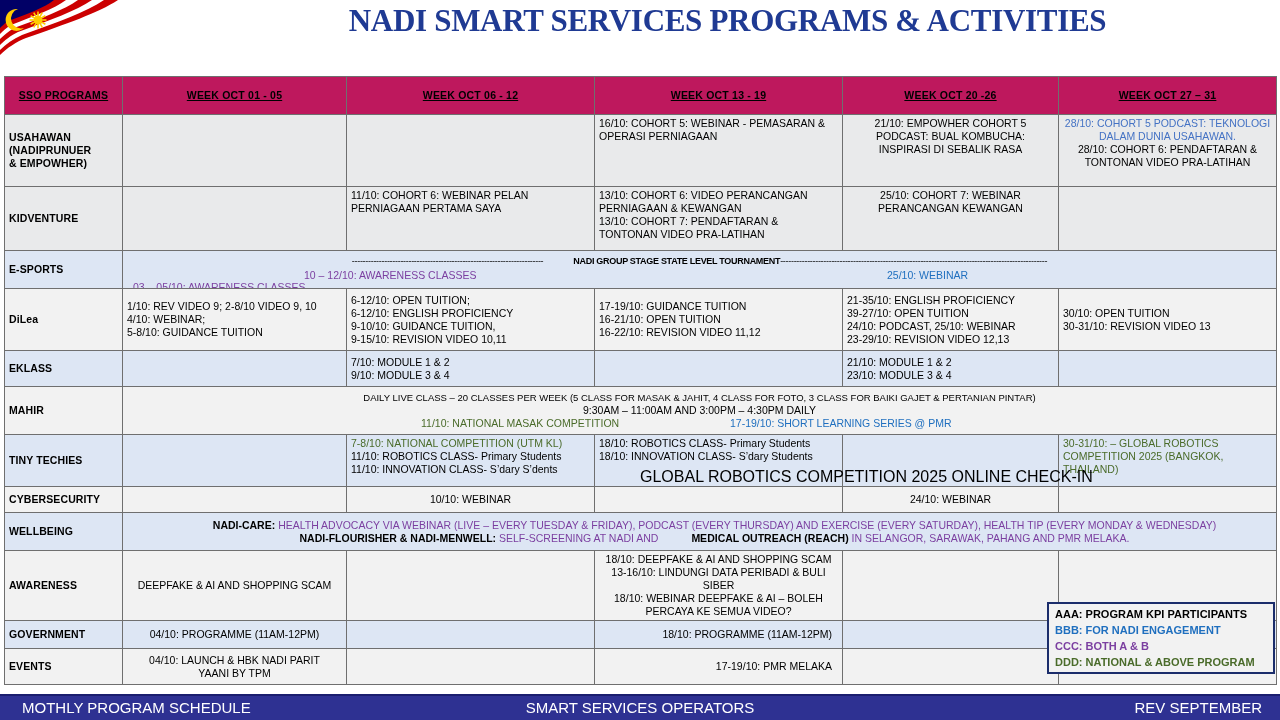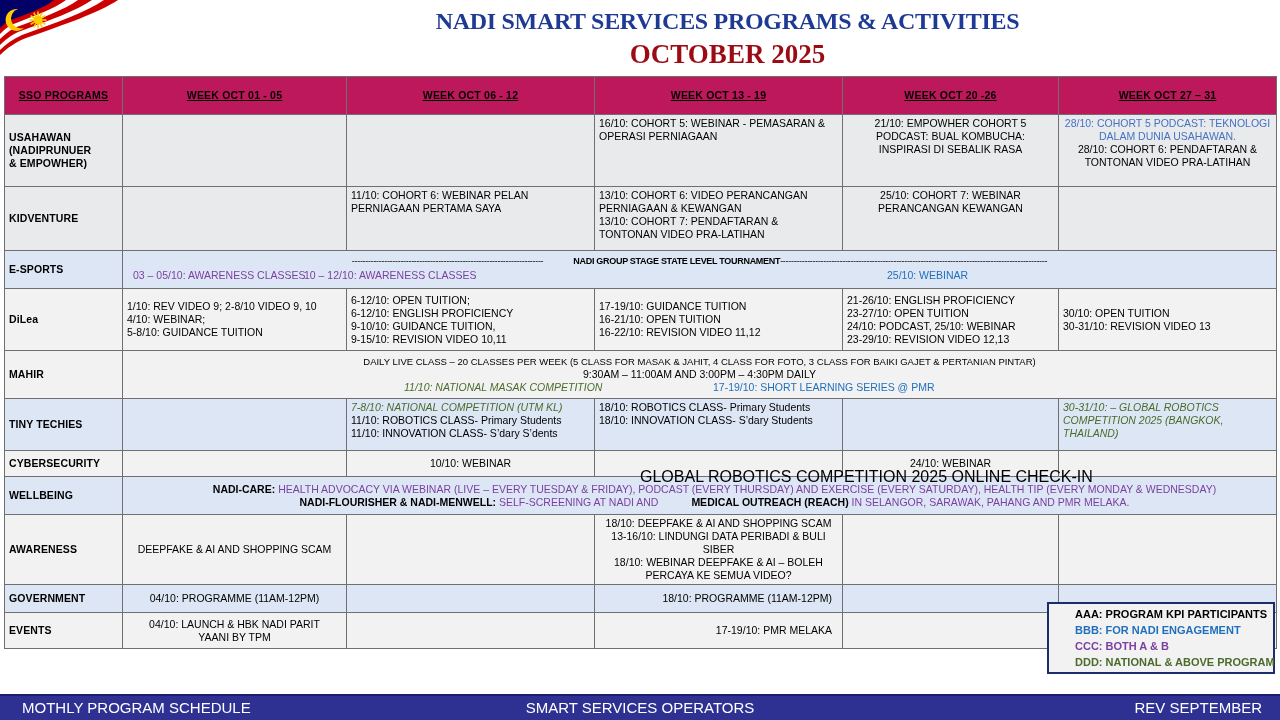--- a/index.html
+++ b/index.html
@@ -22,21 +22,21 @@
     overflow: hidden;
   }
   .flag svg { display: block; }
   .title-wrap {
     position: absolute; left: 175px; top: 0; width: 1105px; height: 76px;
     text-align: center;
   }
   .title-main {
     font-family: "Liberation Serif", serif;
     font-weight: bold;
-    font-size: 24px;
+    font-size: 31px;
     color: #1f3a93;
     letter-spacing: -0.3px;
     line-height: 36px;
     margin-top: 3px;
     white-space: nowrap;
   }
   .title-sub {
     font-family: "Liberation Serif", serif;
     font-weight: bold;
     font-size: 27px;
@@ -91,21 +91,21 @@
   
   tr.grey td      { background: #e9eaeb; }
   tr.blue td      { background: #dde6f4; }
   tr.white td     { background: #f2f2f2; }
   tr.lightblue td { background: #dde6f4; }
 
   
   .blu  { color: #4472c4; }
   .blu2 { color: #1f6fbf; }
   .pur  { color: #7b3fa0; }
-  .grn  { color: #4a6b2a; font-style: italic; }
+  .grn  { color: #4a6b2a; }
   .blk  { color: #000000; }
   .b    { font-weight: bold; margin-left: 30px; }
   .ctr  { text-align: center; }
   .rgt  { text-align: right; }
 
   .cellpad { padding: 3px 5px; }
   .nowrapline { white-space: nowrap; }
 
   .dashline {
     font-size: 9px; line-height: 11px; letter-spacing: -0.3px;
@@ -119,21 +119,21 @@
     left: 1047px; top: 602px;
     width: 228px; height: 72px;
     background: #f2f2f2;
     border: 2px solid #1b2d6b;
     padding: 2px 4px 0 6px;
     font-size: 11px;
     line-height: 16px;
     font-weight: bold;
     z-index: 5;
   }
-  .legend div { white-space: nowrap; margin-left: 20px; }
+  .legend div { white-space: nowrap; }
 
   
   .footer {
     position: absolute; left: 0; bottom: 0; width: 1280px; height: 26px;
     background: #2e3192;
     color: #ffffff;
     border-top: 2px solid #1b1e6e;
   }
   .footer .seg { position: absolute; top: 3px; font-size: 15px; white-space: nowrap; }
   .footer .left  { left: 22px; }
@@ -167,21 +167,20 @@
               <rect x="-0.8" y="-8.5" width="1.6" height="17" transform="rotate(60)"></rect>
               <rect x="-0.8" y="-8.5" width="1.6" height="17" transform="rotate(120)"></rect>
               <rect x="-0.8" y="-8.5" width="1.6" height="17" transform="rotate(150)"></rect>
             </g>
           </g>
         </g>
       </svg>
     </div>
     <div class="title-wrap">
       <div class="title-main">NADI SMART SERVICES PROGRAMS &amp; ACTIVITIES</div>
-      <div class="title-sub">OCTOBER 2025</div>
     </div>
   </div>
 
   <table class="sched">
     <colgroup>
       <col class="c-label">
         <col class="c-w1">
         <col class="c-w2">
         <col class="c-w3">
         <col class="c-w4">
@@ -244,21 +243,21 @@
         <td></td>
       </tr>
 
       <tr class="blue" style="height:38px">
         <td class="rowlabel">E-SPORTS</td>
         <td colspan="5" style="padding:1px 4px 2px 4px">
           <div class="dashline">
             <span>-----------------------------------------------------------------------</span><span class="b">NADI GROUP STAGE STATE LEVEL TOURNAMENT</span><span>---------------------------------------------------------------------------------------------------</span>
           </div>
           <div style="position:relative;height:14px;margin-top:2px">
-            <span class="pur" style="position:absolute;left:6px;top:0">03 – 05/10: AWARENESS  CLASSES</span>
+            <span class="pur" style="position:absolute;left:6px;top:12px">03 – 05/10: AWARENESS  CLASSES</span>
             <span class="pur" style="position:absolute;left:177px;top:0">10 – 12/10: AWARENESS CLASSES</span>
             <span class="blu2" style="position:absolute;left:760px;top:0">25/10: WEBINAR</span>
           </div>
         </td>
       </tr>
 
       <tr class="white" style="height:62px">
         <td class="rowlabel">DiLea</td>
         <td class="cellpad" style="vertical-align:middle">
           <div>1/10: REV VIDEO 9; 2-8/10 VIDEO 9, 10</div>
@@ -270,35 +269,49 @@
           <div>6-12/10: ENGLISH PROFICIENCY</div>
           <div>9-10/10: GUIDANCE TUITION,</div>
           <div>9-15/10: REVISION VIDEO 10,11</div>
         </td>
         <td class="cellpad" style="vertical-align:middle">
           <div>17-19/10: GUIDANCE TUITION</div>
           <div>16-21/10:  OPEN TUITION</div>
           <div>16-22/10: REVISION VIDEO 11,12</div>
         </td>
         <td class="cellpad" style="vertical-align:middle">
-          <div>21-26/10: ENGLISH PROFICIENCY</div>
-          <div>23-27/10: OPEN TUITION</div>
+          <div>21-35/10: ENGLISH PROFICIENCY</div>
+          <div>39-27/10: OPEN TUITION</div>
           <div>24/10: PODCAST, 25/10: WEBINAR</div>
           <div>23-29/10:  REVISION VIDEO 12,13</div>
         </td>
         <td class="cellpad" style="vertical-align:middle">
           <div>30/10: OPEN TUITION</div>
           <div>30-31/10:  REVISION VIDEO 13</div>
         </td>
       </tr>
 
+      <tr class="lightblue" style="height:36px">
+        <td class="rowlabel">EKLASS</td>
+        <td></td>
+        <td class="cellpad">
+          <div>7/10: MODULE 1 &amp; 2</div>
+          <div>9/10: MODULE 3 &amp; 4</div>
+        </td>
+        <td></td>
+        <td class="cellpad">
+          <div>21/10: MODULE 1 &amp; 2</div>
+          <div>23/10: MODULE 3 &amp; 4</div>
+        </td>
+        <td></td>
+      </tr>
 
       <tr class="white" style="height:48px">
         <td class="rowlabel">MAHIR</td>
-        <td colspan="5" style="padding:2px 4px">
+        <td colspan="5" style="padding:2px 21px">
           <div class="ctr nowrapline" style="font-size:9.5px">DAILY LIVE CLASS – 20 CLASSES PER WEEK (5 CLASS FOR MASAK &amp; JAHIT, 4 CLASS FOR FOTO, 3 CLASS FOR BAIKI GAJET &amp; PERTANIAN PINTAR)</div>
           <div class="ctr">9:30AM – 11:00AM AND 3:00PM – 4:30PM DAILY</div>
           <div style="position:relative;height:14px">
             <span class="grn" style="position:absolute;left:277px;top:0">11/10: NATIONAL MASAK COMPETITION</span>
             <span class="blu2" style="position:absolute;left:586px;top:0">17-19/10: SHORT LEARNING SERIES @ PMR</span>
           </div>
         </td>
       </tr>
 
       <tr class="lightblue" style="height:52px">

